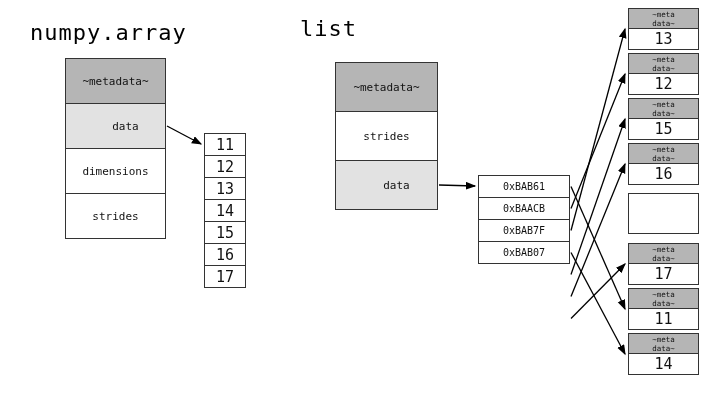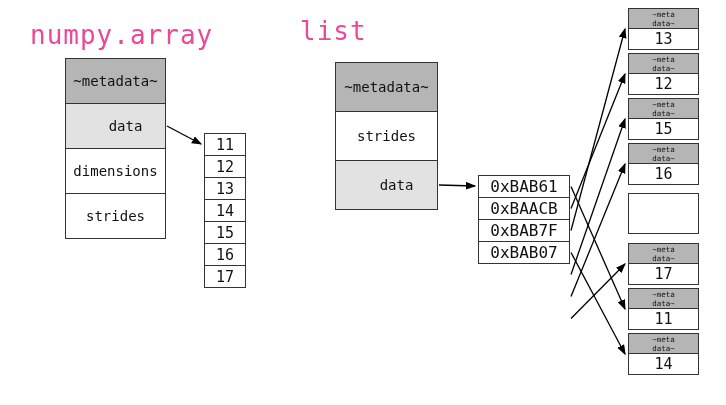--- a/index.html
+++ b/index.html
@@ -8,41 +8,41 @@
     --data_bg:#e2e2e2;
     --arrow:#000;
     --page_bg:#ffffff;
   }
   html,body{margin:0;padding:0;background:var(--page_bg);}
   #canvas{
     position:relative;width:726px;height:405px;background:var(--page_bg);
     font-family:"DejaVu Sans Mono", monospace;color:#111;overflow:hidden;
   }
   .title{
-    position:absolute;font-size:26px;letter-spacing:1px;color:#ec4899;white-space:nowrap;
+    position:absolute;font-size:22px;letter-spacing:1px;color:#000000;white-space:nowrap;
   }
   .struct{position:absolute;}
   .struct .row{
     box-sizing:border-box;border:1px solid var(--border);margin-top:-1px;
     display:flex;align-items:center;justify-content:center;
-    font-size:14px;background:#fff;margin-left:35px;
+    font-size:11px;background:#fff;margin-left:35px;
   }
   .struct .row:first-child{margin-top:0;}
   .struct.numpy .row{height:46px;}
   .struct.list .row{height:50px;}
   .row.meta{background:var(--meta_bg);}
   .row.data{background:var(--data_bg);padding-left:20px;}
   .cells{position:absolute;}
   .cell{
     box-sizing:border-box;border:1px solid var(--border);margin-top:-1px;
     height:23px;display:flex;align-items:center;justify-content:center;
     font-size:15px;background:#fff;
   }
   .cell:first-child{margin-top:0;}
-  .ptr{font-size:16px;}
+  .ptr{font-size:10px;}
   .heapslot{
     position:absolute;box-sizing:border-box;border:1px solid var(--border);
     width:71px;background:#fff;
   }
   .heapmeta{
     box-sizing:border-box;height:20px;background:var(--meta_bg);
     border-bottom:1px solid var(--border);
     font-size:7.5px;line-height:9px;text-align:center;white-space:pre-line;
     padding-top:1px;overflow:hidden;
   }

